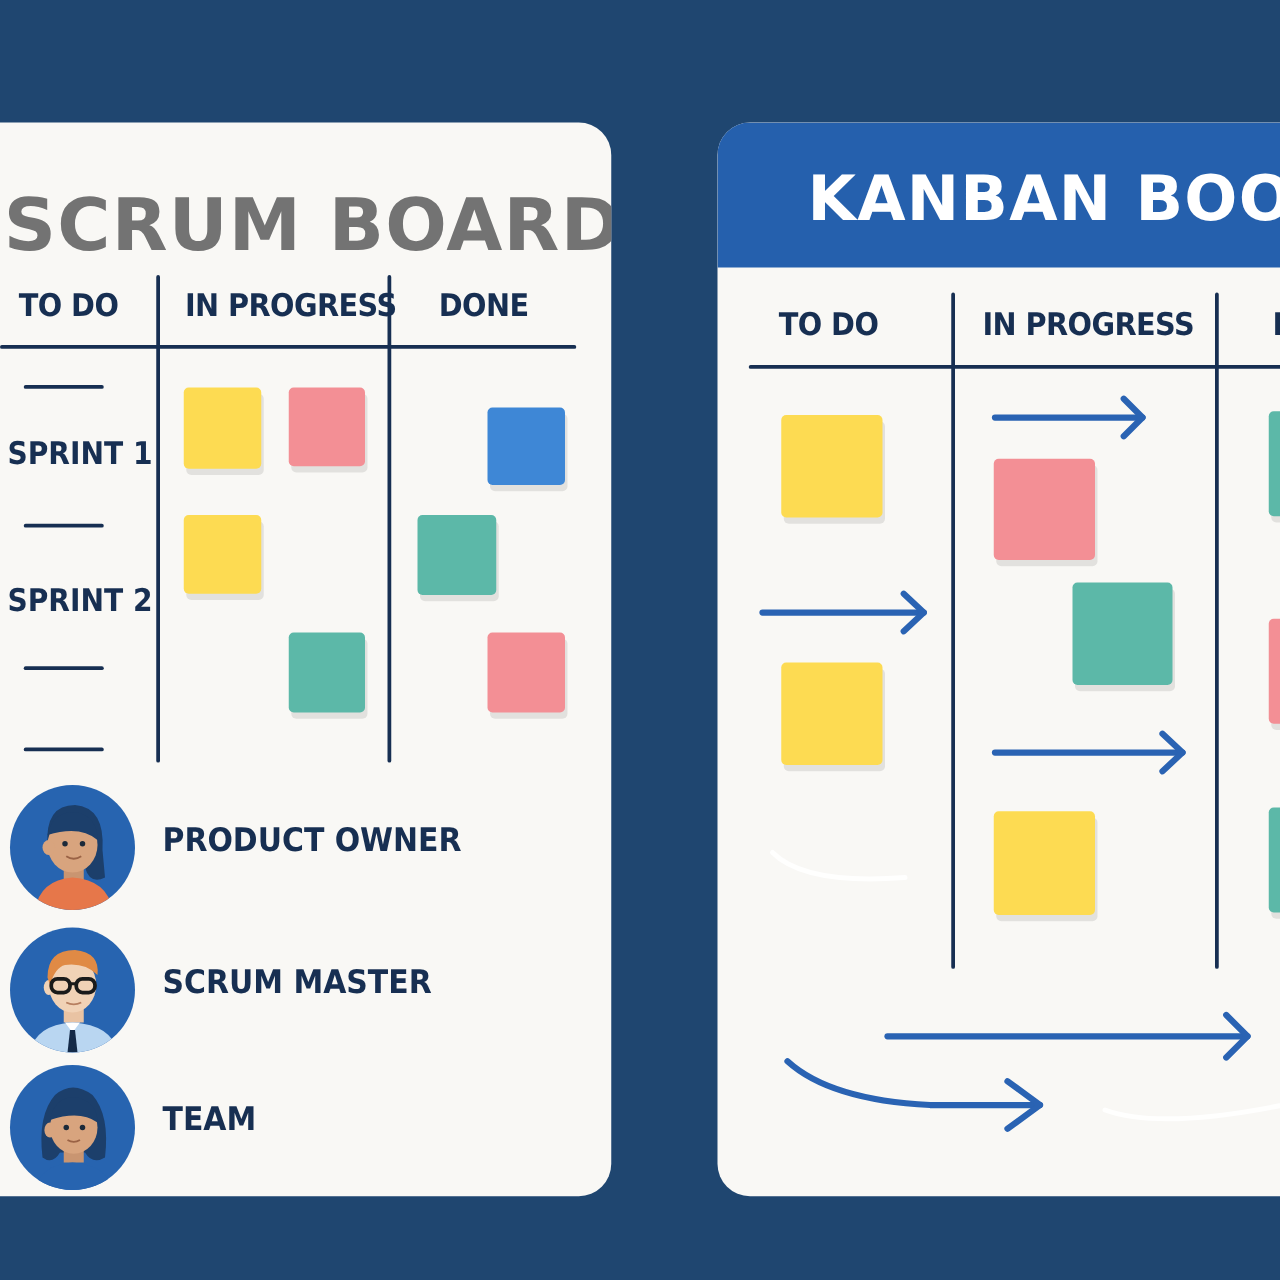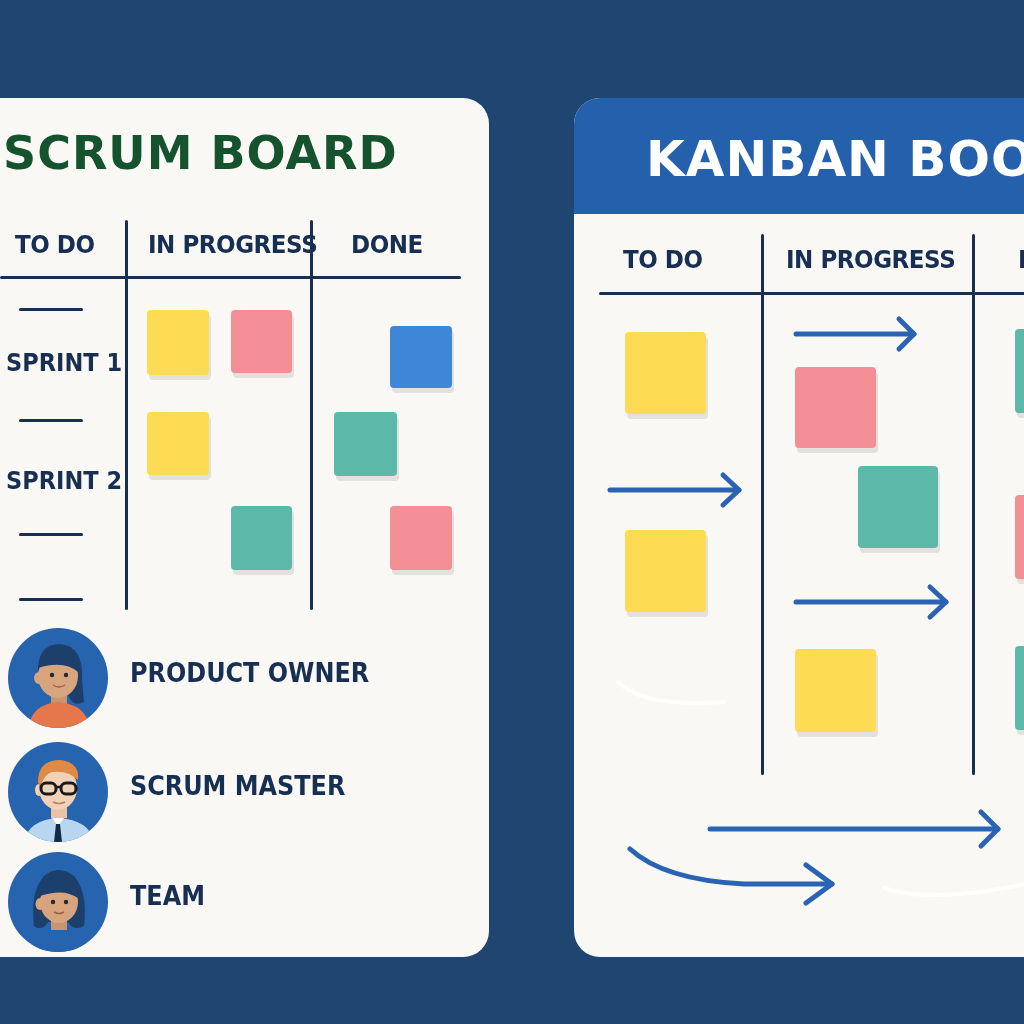--- a/index.html
+++ b/index.html
@@ -2,21 +2,21 @@
 <html><head>
 <meta charset="utf-8">
 <style>
   html,body{margin:0;padding:0;}
   body{width:1024px;height:1024px;background:#1f4670;position:relative;overflow:hidden;font-family:"DejaVu Sans","Liberation Sans",sans-serif;}
   .board{position:absolute;background:#f9f8f5;overflow:hidden;}
   #scrum{left:-30px;top:98px;width:519px;height:859px;border-radius:0 26px 26px 0;}
   #kanban{left:574px;top:98px;width:480px;height:859px;border-radius:26px 0 0 26px;}
   .abs{position:absolute;}
   .title{font-weight:bold;letter-spacing:1px;white-space:nowrap;}
-  #scrum .title{left:33px;top:28px;font-size:46px;color:#14532d;}
+  #scrum .title{left:33px;top:48px;font-size:58px;color:#737373;}
   .kb-head{left:0;top:0;width:100%;height:116px;background:#2560ad;}
   #kanban .title{left:72px;top:32px;font-size:50px;color:#ffffff;}
   .col-h{font-size:25px;font-weight:bold;color:#172f52;white-space:nowrap;letter-spacing:-0.5px;transform:scaleX(0.92);transform-origin:left top;}
   .vline{position:absolute;width:3px;background:#172f52;border-radius:2px;}
   .hline{position:absolute;height:3px;background:#172f52;border-radius:2px;}
   .dash{position:absolute;height:3px;width:64px;background:#172f52;border-radius:2px;}
   .sprint{font-size:25px;font-weight:bold;color:#172f52;white-space:nowrap;transform:scaleX(0.9);transform-origin:left top;}
   .note{position:absolute;border-radius:4px;box-shadow:2px 5px 0 rgba(0,0,0,0.09);}
   .yellow{background:#fddb52;}
   .pink{background:#f38f95;}

